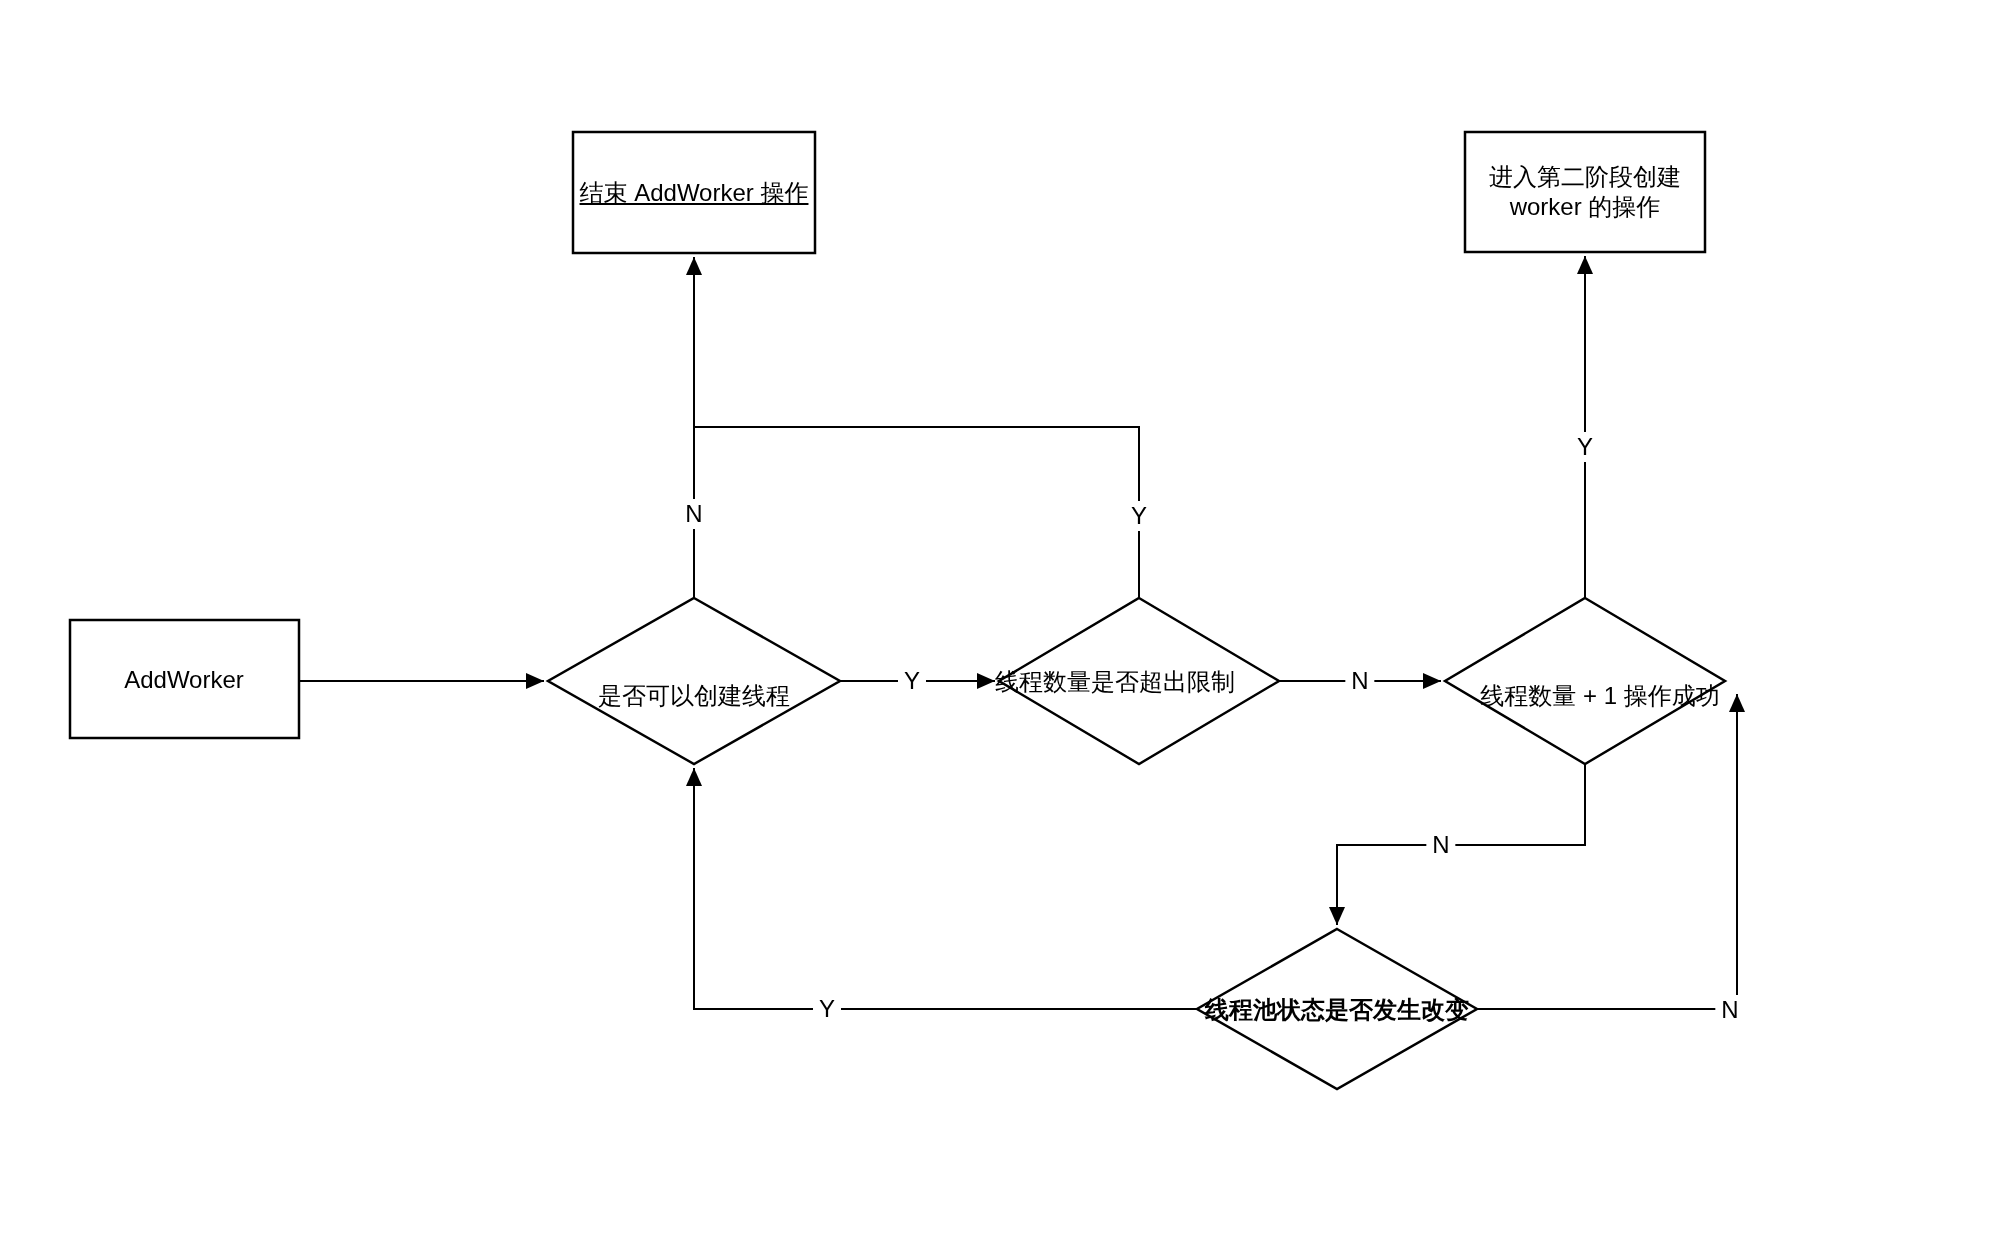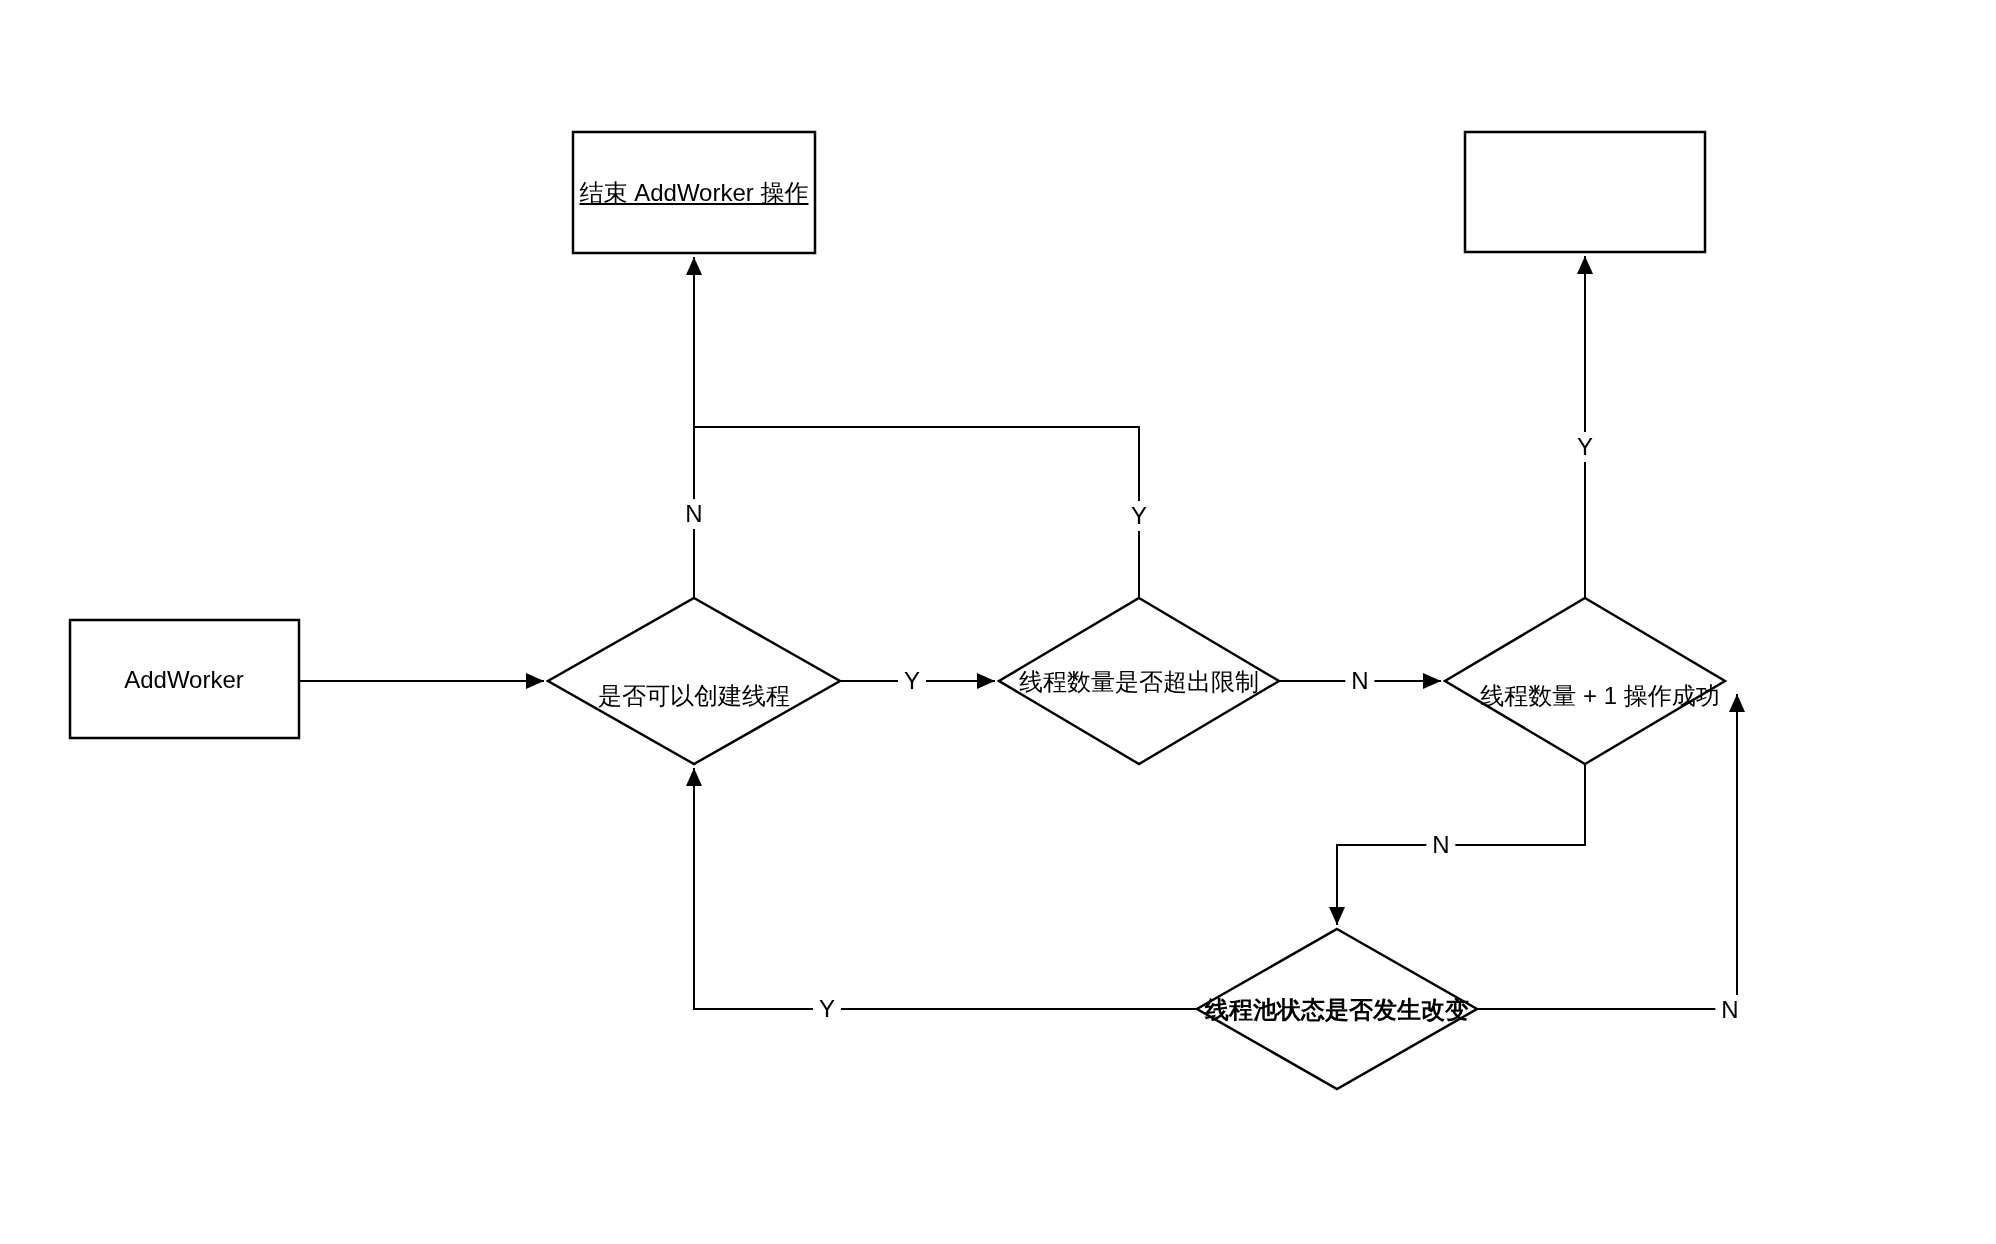--- a/index.html
+++ b/index.html
@@ -67,24 +67,26 @@
     <polygon points="694,598 840,681 694,764 548,681" fill="var(--node-fill)" stroke="var(--stroke)" stroke-width="2.5"></polygon>
     <polygon points="1139,598 1279,681 1139,764 999,681" fill="var(--node-fill)" stroke="var(--stroke)" stroke-width="2.5"></polygon>
     <polygon points="1585,598 1725,681 1585,764 1445,681" fill="var(--node-fill)" stroke="var(--stroke)" stroke-width="2.5"></polygon>
     <polygon points="1337,929 1477,1009 1337,1089 1197,1009" fill="var(--node-fill)" stroke="var(--stroke)" stroke-width="2.5"></polygon>
   </svg>
 
   <div class="label" style="left:184px; top:680px;">AddWorker</div>
 
   <div class="label" style="left:694px; top:193px;text-decoration:underline;">结束 AddWorker 操作</div>
 
+  <div class="label multiline" style="left:1585px; top:192px;">进入第二阶段创建
+worker 的操作</div>
 
   <div class="label" style="left:694px; top:696px;">是否可以创建线程</div>
 
-  <div class="label" style="left:1139px; top:682px;">线程数量是否超出限制</div>
+  <div class="label" style="left:1115px; top:682px;">线程数量是否超出限制</div>
 
   <div class="label" style="left:1585px; top:696px;margin-left:15px;">线程数量 + 1 操作成功</div>
 
   <div class="label" style="left:1337px; top:1010px;font-weight:bold;">线程池状态是否发生改变</div>
 
   <div class="label edge-label" style="left:694px; top:514px;">N</div>
 
   <div class="label edge-label" style="left:912px; top:681px;">Y</div>
 
   <div class="label edge-label" style="left:1139px; top:516px;">Y</div>

